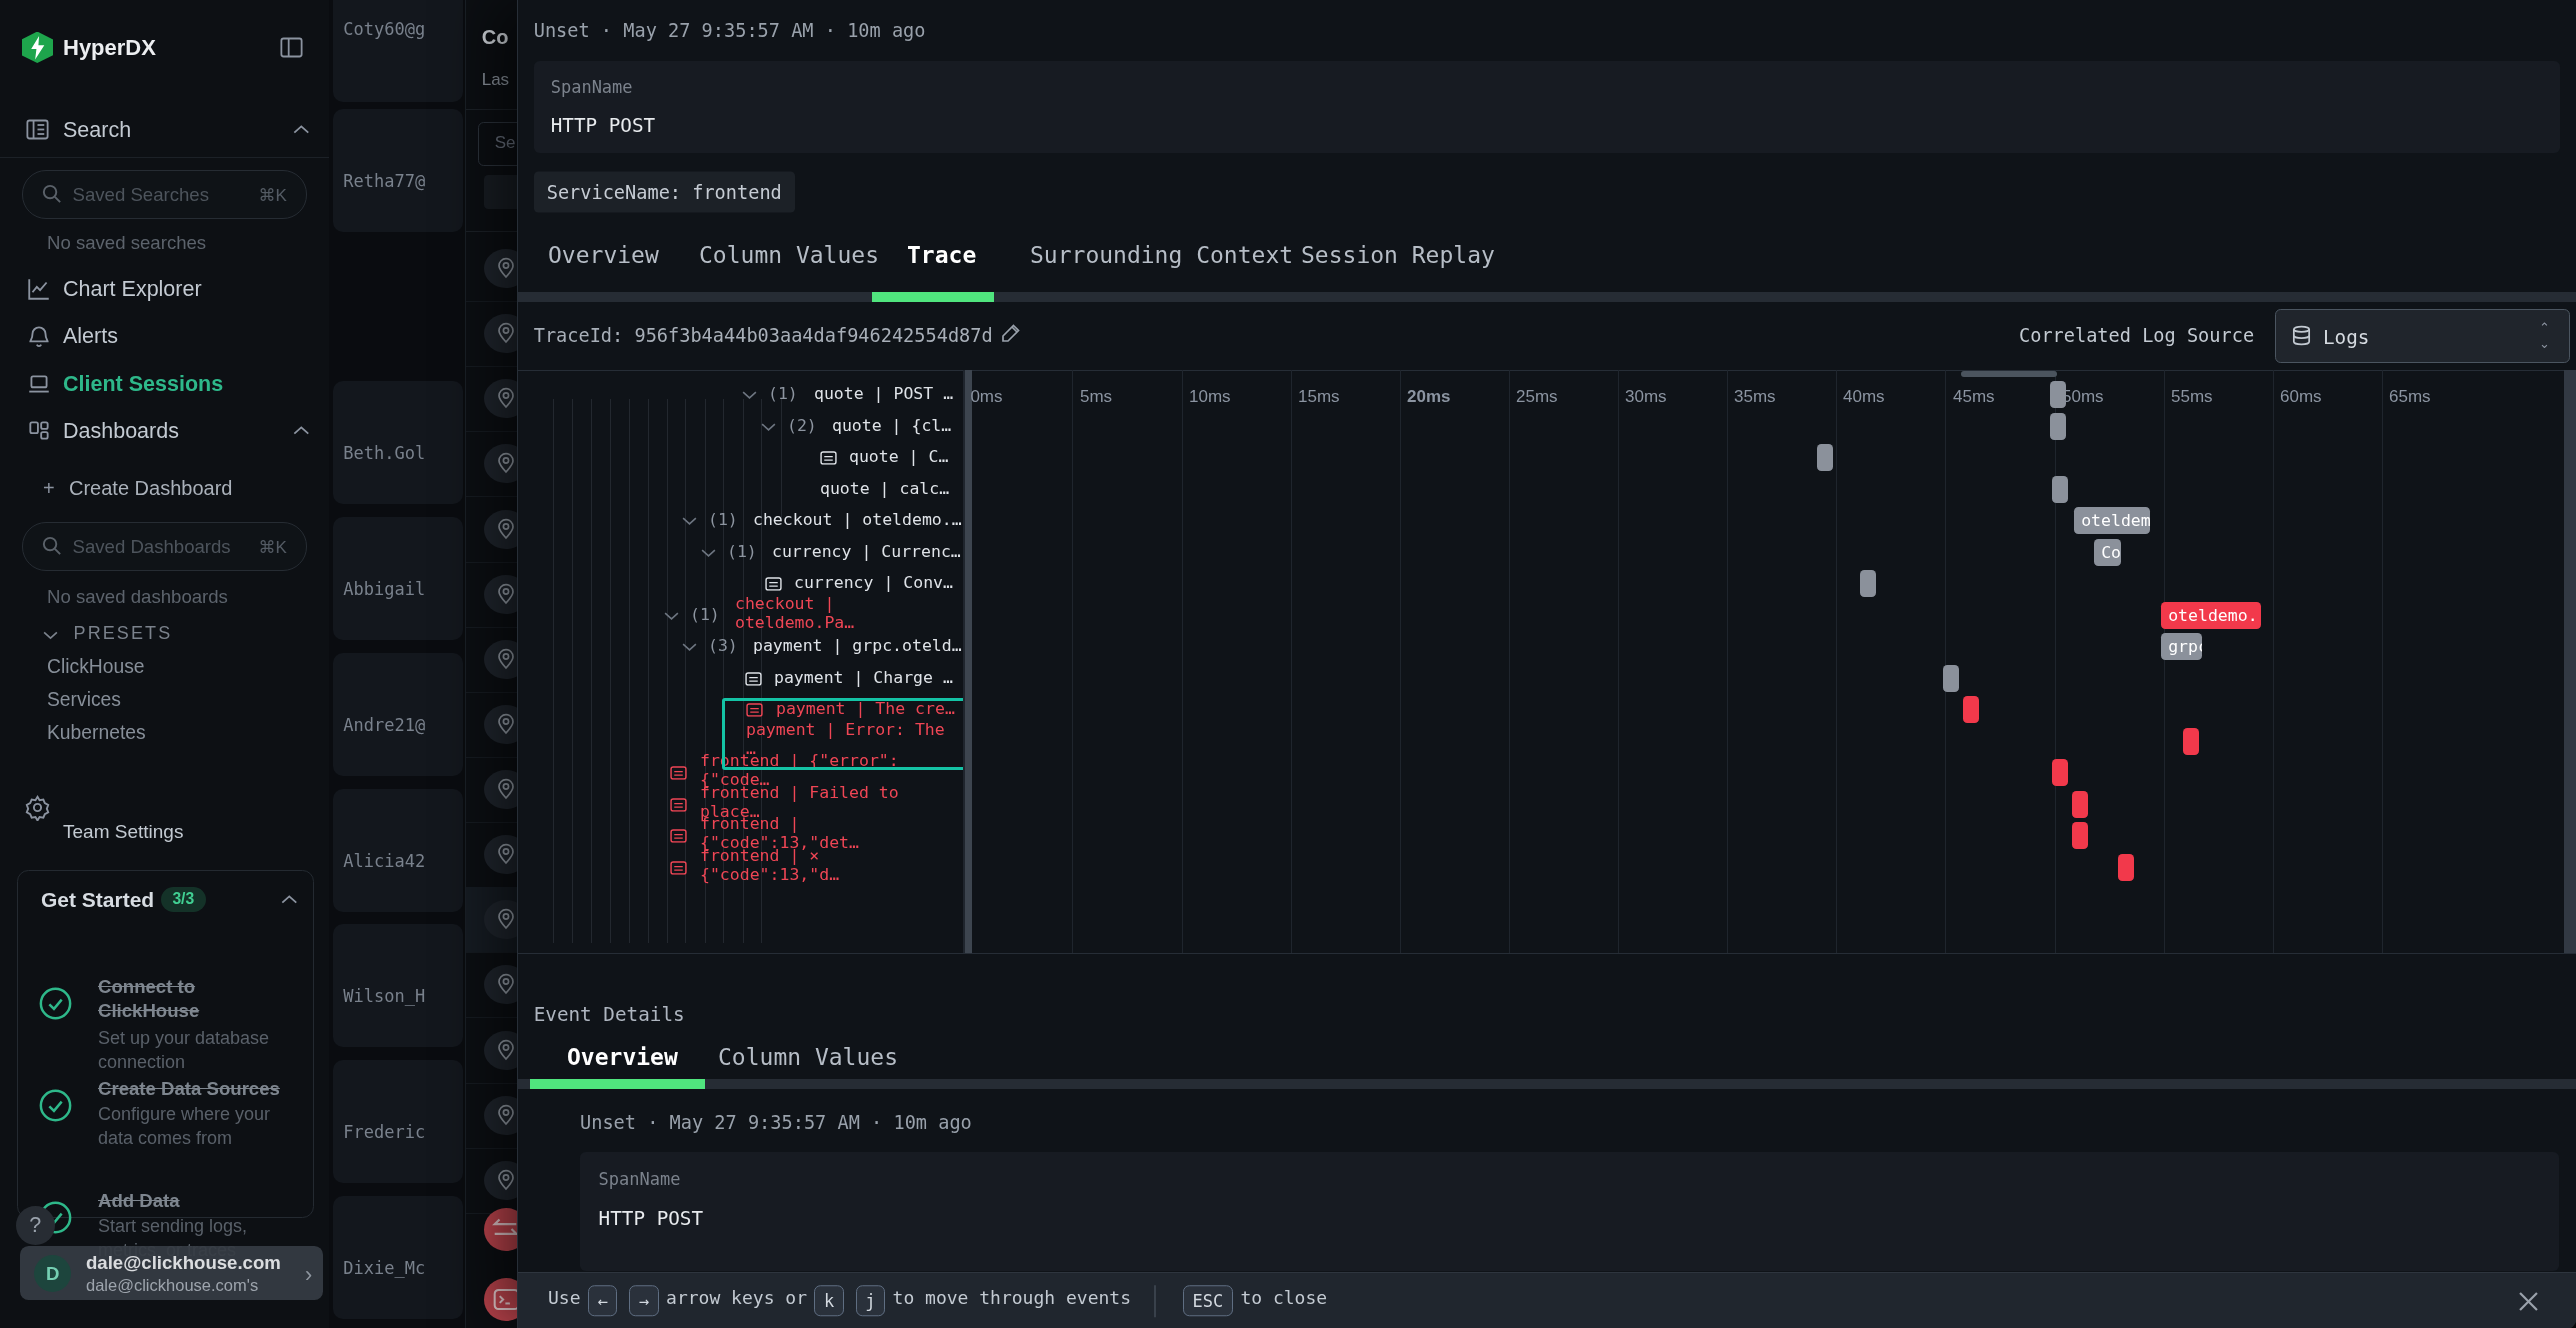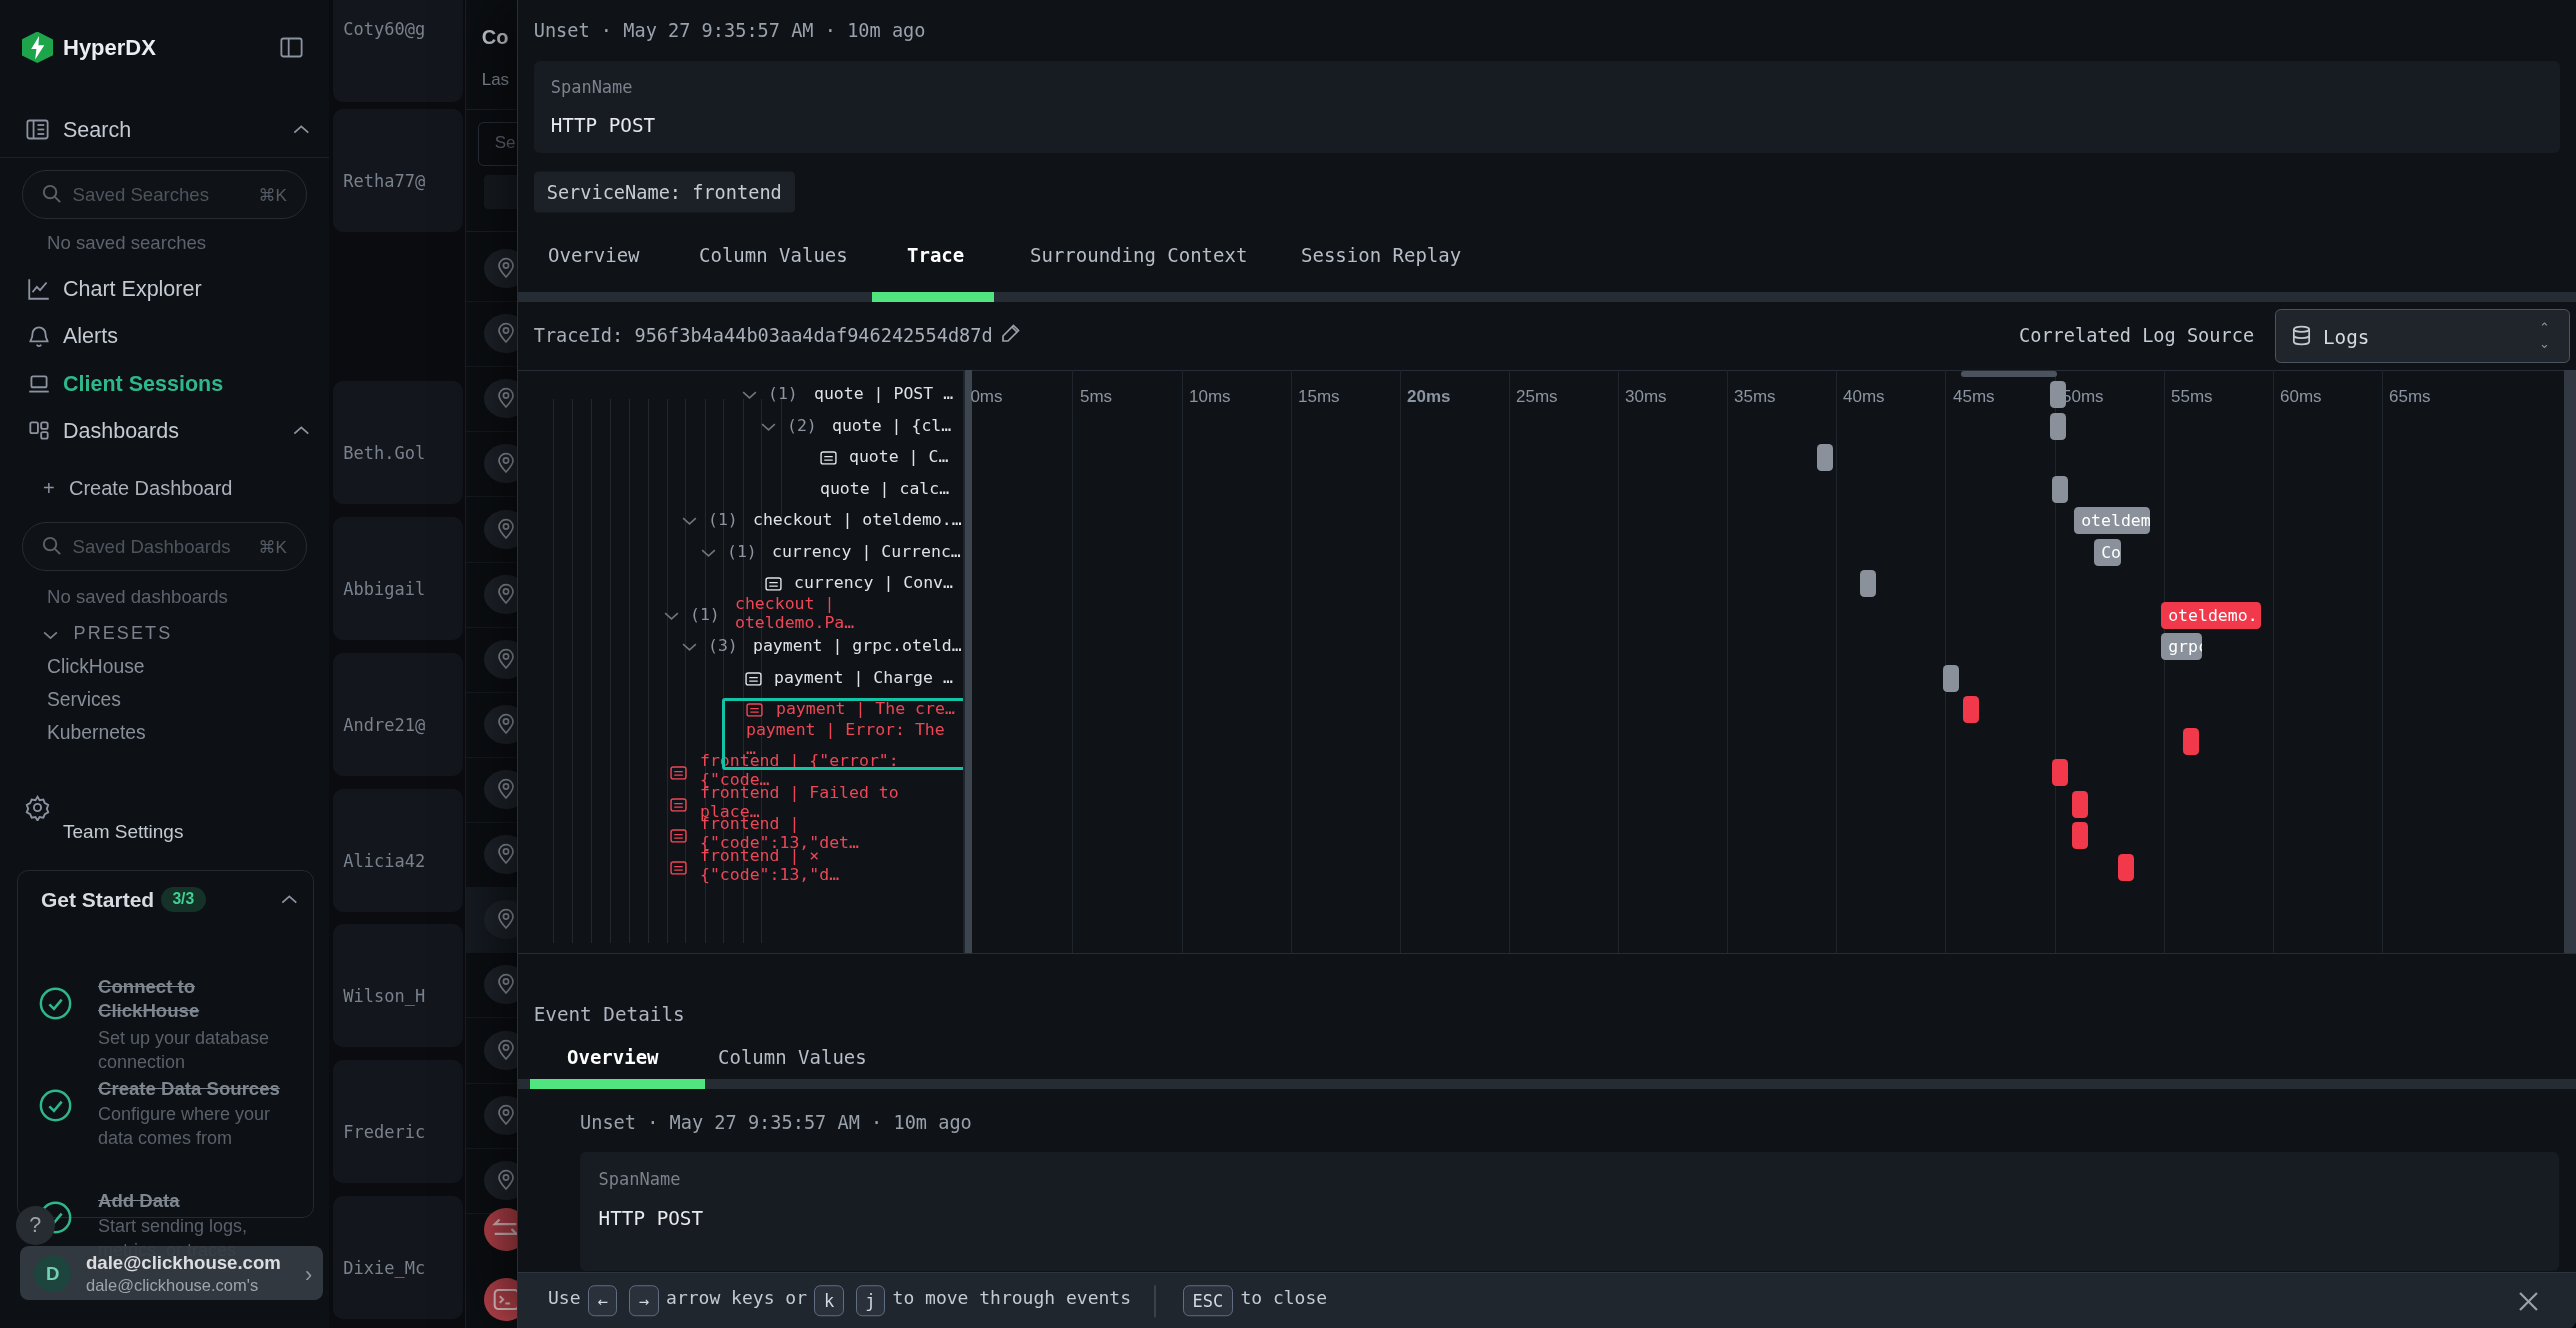--- a/index.html
+++ b/index.html
@@ -41,21 +41,21 @@
 
   
   #drawer{left:517px;top:0;width:2059px;height:1328px;background:#0f1318;border-left:1.4px solid #272e37;
           box-shadow:-21.5px 0 57px rgba(0,0,0,.55);border-radius:0 0 13px 0;}
   .d{position:absolute;}
   .hdr-line{font-size:18.6px;color:#99a1ab;}
   .panel{background:#171b22;border-radius:5.7px;}
   .panel .lbl{font-size:17px;color:#7b828c;}
   .panel .val{font-size:19.3px;color:#e8ebee;}
   .chipbox{background:#1c2127;border-radius:4.3px;font-size:18.6px;color:#c6ccd4;}
-  .tab{font-size:19px;color:#b6bdc6;cursor:pointer;}
+  .tab{font-size:23px;color:#b6bdc6;cursor:pointer;}
   .tab.on{color:#ffffff;font-weight:bold;}
   .tabbar{background:#262c34;height:10px;}
   .tabbar .green{position:absolute;top:0;height:10px;background:#50e57e;}
   .select{background:#20252c;border:1.4px solid #4b5560;border-radius:5.7px;}
 
   
   .guide{position:absolute;width:1.4px;background:#23282f;}
   .grid-v{position:absolute;width:1.4px;background:#1f252d;}
   .tick{position:absolute;font-size:17px;color:#8b94a1;}
   .trow{position:absolute;left:0;width:445px;height:31.5px;font-size:16.5px;}

